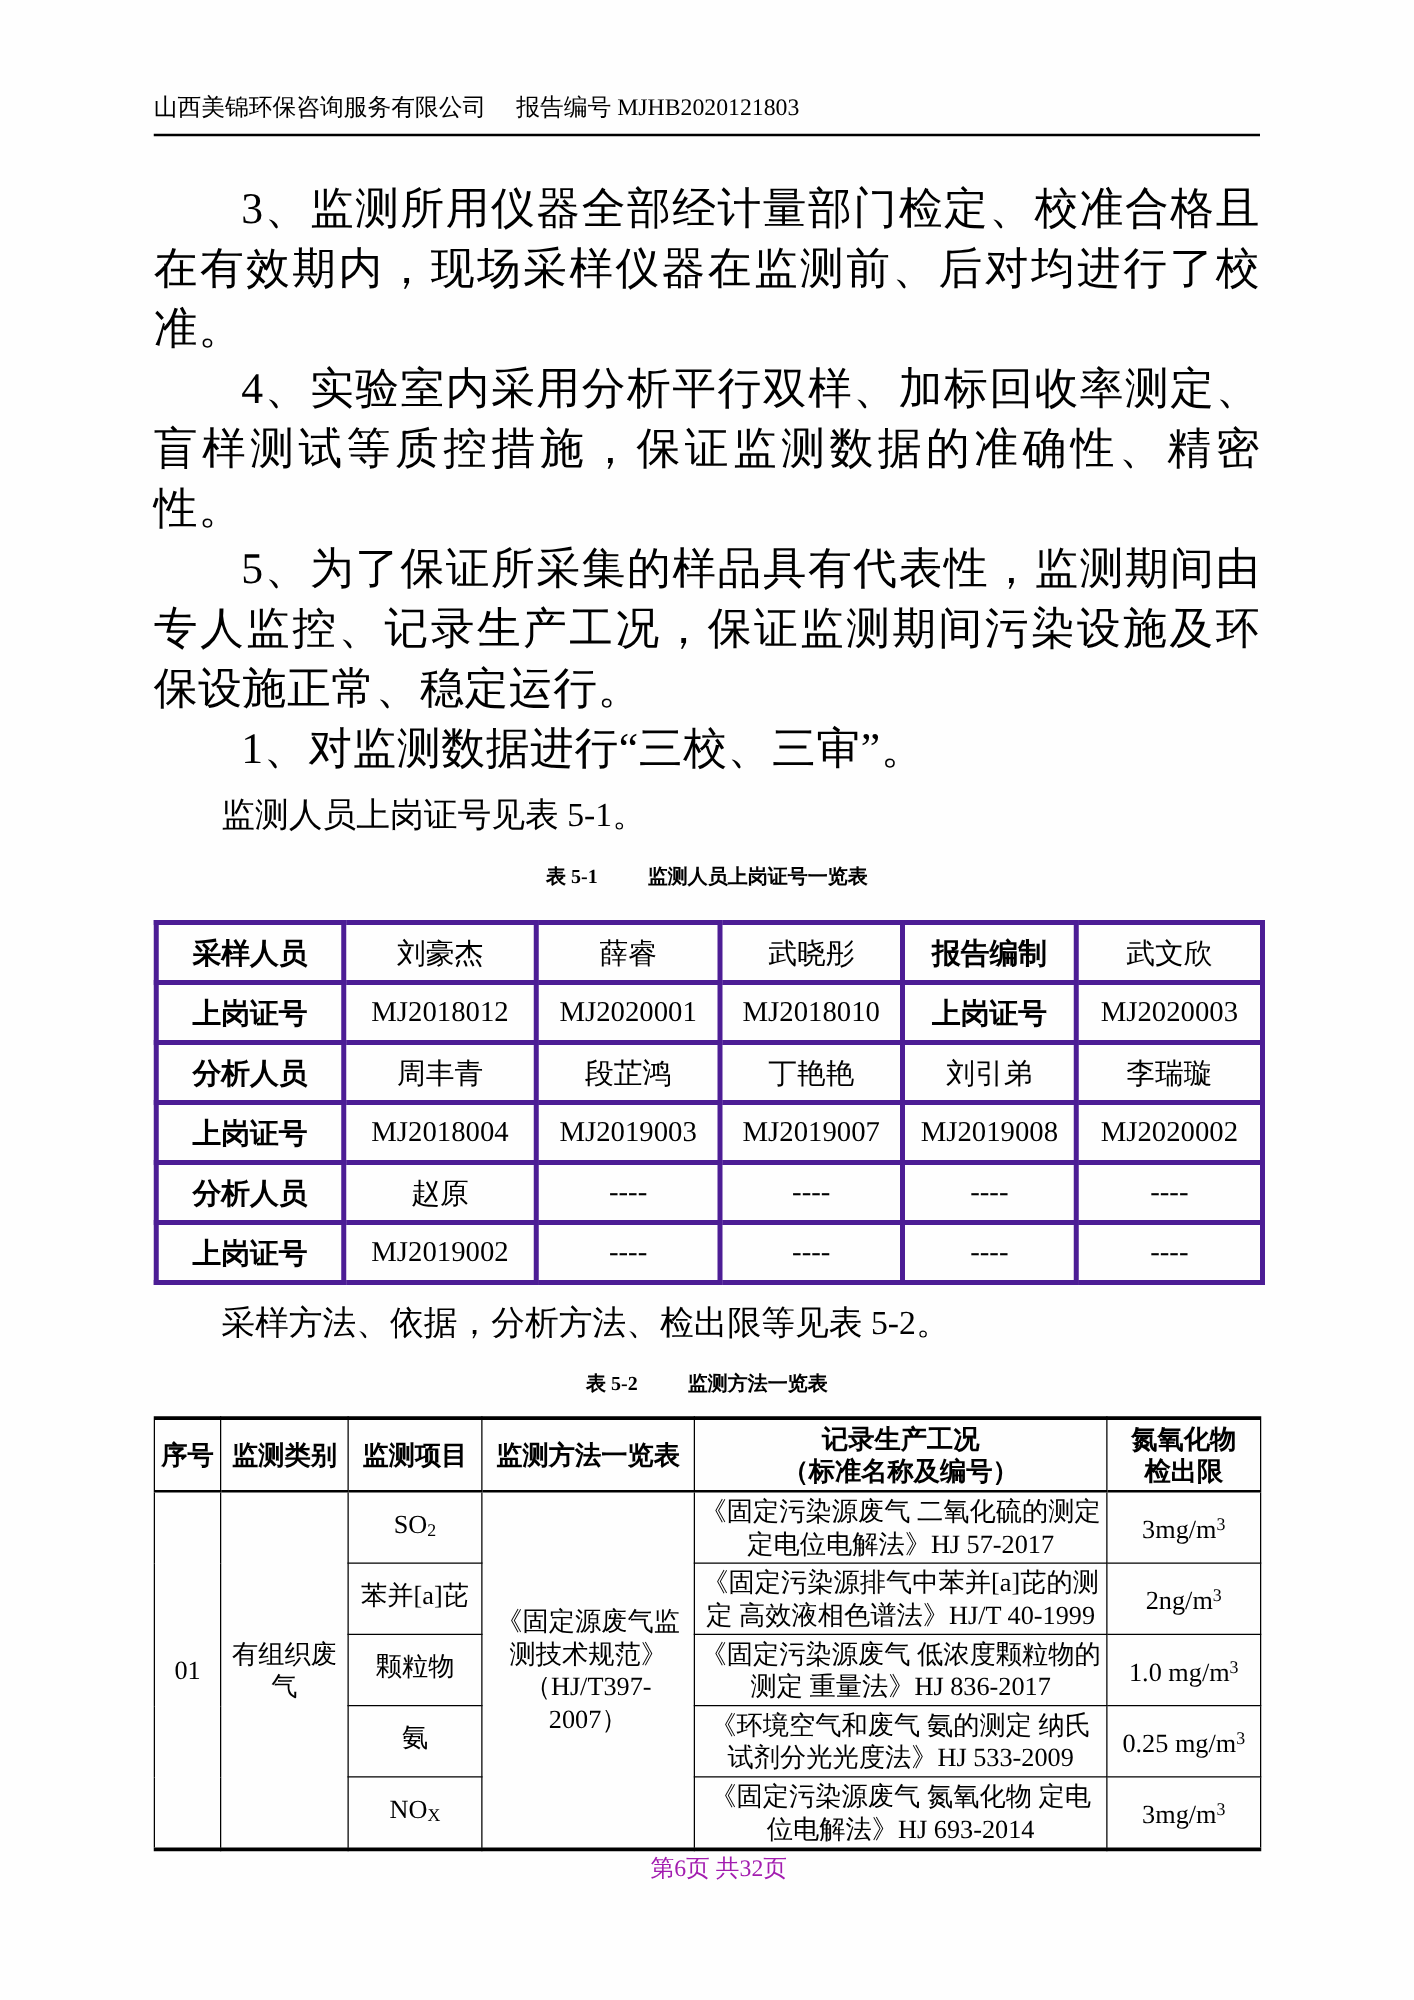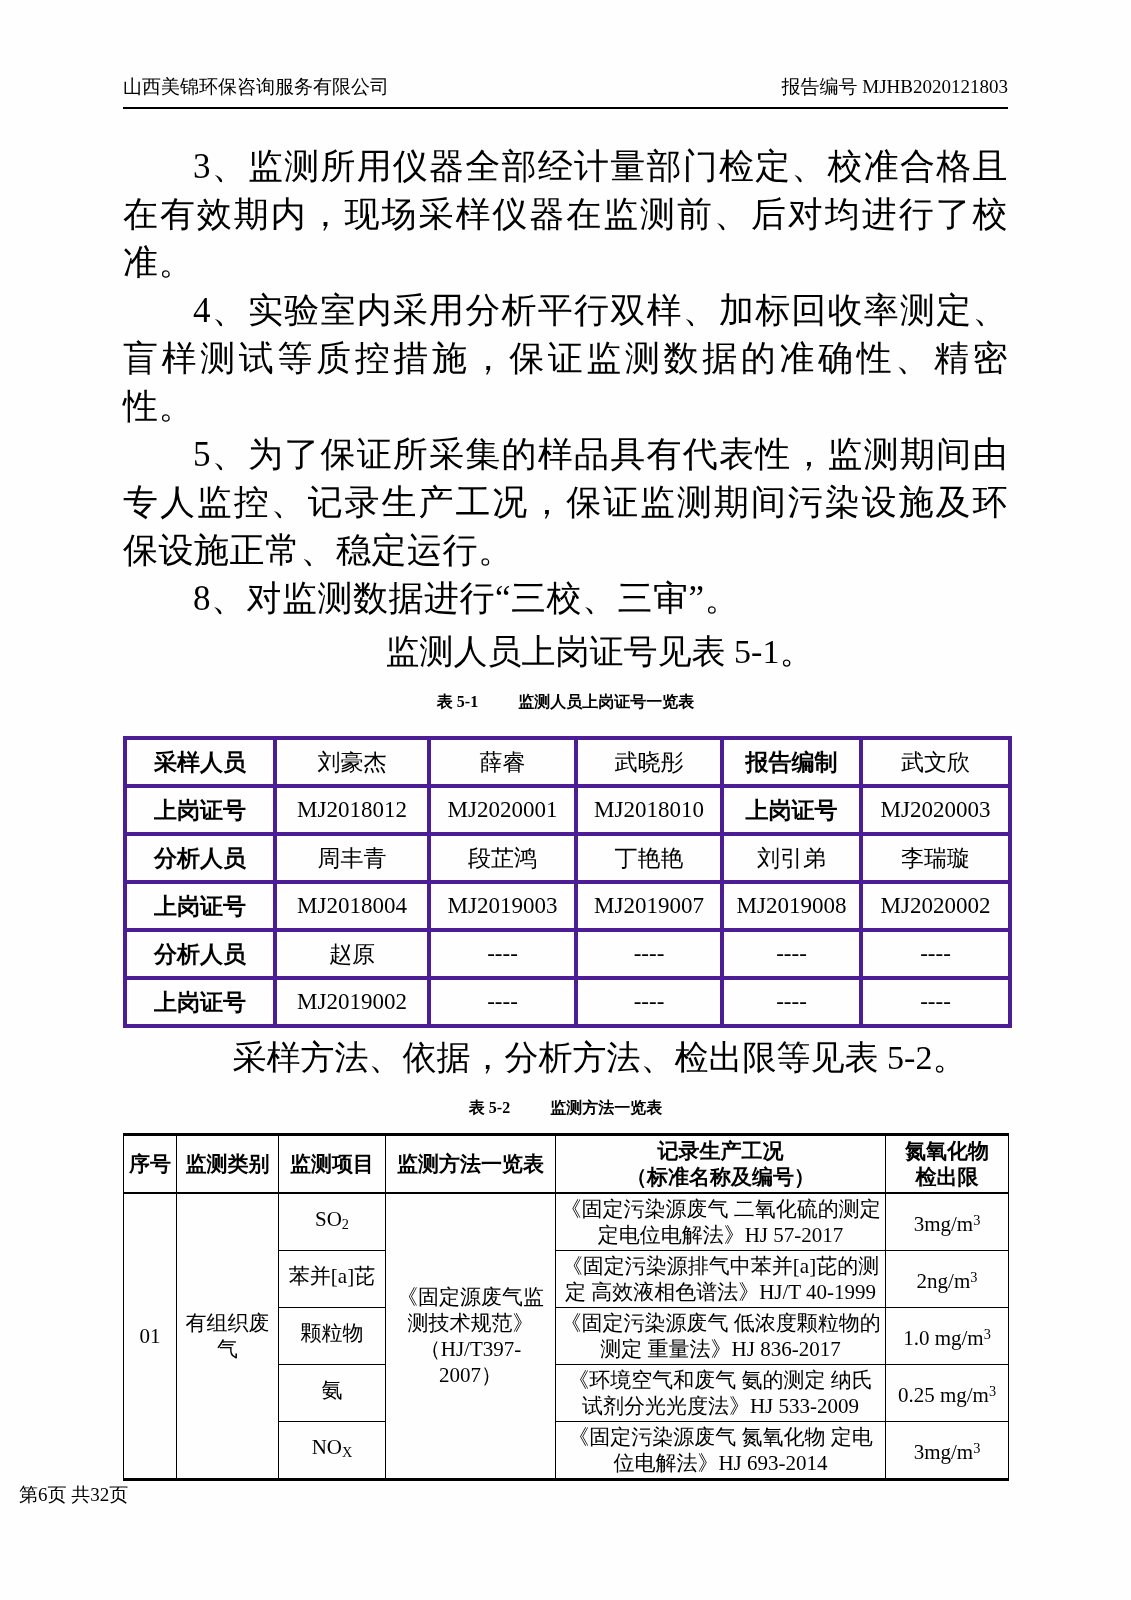--- a/index.html
+++ b/index.html
@@ -8,37 +8,38 @@
   .page {
     position: relative;
     width: 1131px; height: 1600px;
     margin: 0 auto;
     background: #fefefe;
     padding: 76px 123px 0 123px;
     overflow: hidden;
   }
   
   .hdr {
-    display: flex; justify-content: space-between; align-items: flex-end;
+    display: flex; align-items: flex-end;
     font-size: 19px; line-height: 22px;
     padding-bottom: 9px;
     border-bottom: 2px solid #000;
+    gap: 24px;
   }
   
   .bodytext { margin-top: 34px; }
   .para {
     font-size: 35px; line-height: 48px;
     text-align: justify; text-indent: 2em;
     letter-spacing: 0.5px;
   }
   .sect {
     font-size: 28px; font-weight: bold; line-height: 48px;
   }
   .intro {
-    font-size: 34px; line-height: 48px; text-indent: 2em; margin-top: 5px; text-align: center;
+    font-size: 27px; line-height: 48px; text-indent: 2em; margin-top: 5px;
   }
   .tcap {
     margin-top: 8px; height: 36px; line-height: 36px;
     text-align: center; font-size: 16px; font-weight: bold;
   }
   .tcap .cap-label { margin-right: 36px; }
   
   table { border-collapse: collapse; table-layout: fixed; width: 885px; }
   table.t51 { margin-top: 16px; border: solid #000; border-width: 3px 1px; }
   table.t52 { margin-top: 7px;  border: solid #000; border-width: 3px 1px; }
@@ -51,38 +52,38 @@
     font-size: 21px; line-height: 26px; padding: 2px 4px;
   }
   .t52 tr.hrow td { font-weight: bold; height: 55px; border-bottom: 2px solid #000; }
   .t52 tr.drow td { height: 52px; }
   .b { font-weight: bold; }
   sub { font-size: 0.68em; vertical-align: -0.22em; }
   sup { font-size: 0.68em; vertical-align: 0.45em; }
   
   .ftr {
     position: absolute; left: 0; bottom: 92px; width: 100%;
-    text-align: left; font-size: 19px; color: #000000; padding-left: 19px;
+    text-align: center; font-size: 19px; color: #a21caf; padding-left: 19px;
   }
 </style>
 </head>
 <body>
 
 <div class="page">
 
   <div class="hdr">
     <span>山西美锦环保咨询服务有限公司</span>
     <span>报告编号 MJHB2020121803</span>
   </div>
 
   <div class="bodytext">
     <p class="para">3、监测所用仪器全部经计量部门检定、校准合格且在有效期内，现场采样仪器在监测前、后对均进行了校准。</p>
     <p class="para">4、实验室内采用分析平行双样、加标回收率测定、盲样测试等质控措施，保证监测数据的准确性、精密性。</p>
     <p class="para">5、为了保证所采集的样品具有代表性，监测期间由专人监控、记录生产工况，保证监测期间污染设施及环保设施正常、稳定运行。</p>
-    <p class="para">8、对监测数据进行“三校、三审”。</p>
+    <p class="para">1、对监测数据进行“三校、三审”。</p>
 
     <p class="intro">监测人员上岗证号见表 5-1。</p>
 
     <div class="tcap">
       <span class="cap-label">表 5-1</span>
       <span>监测人员上岗证号一览表</span>
     </div>
 
     <table class="t51">
       <colgroup>

